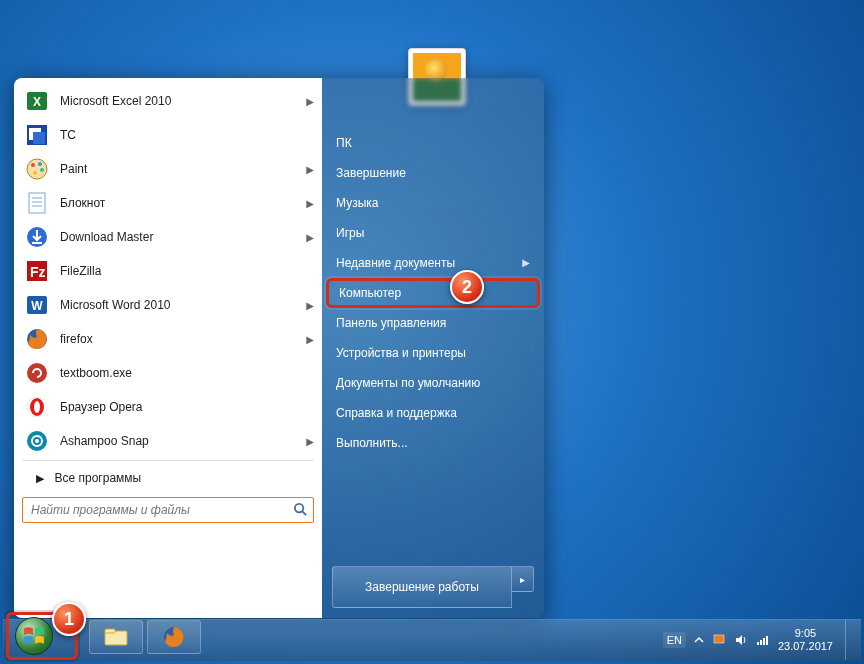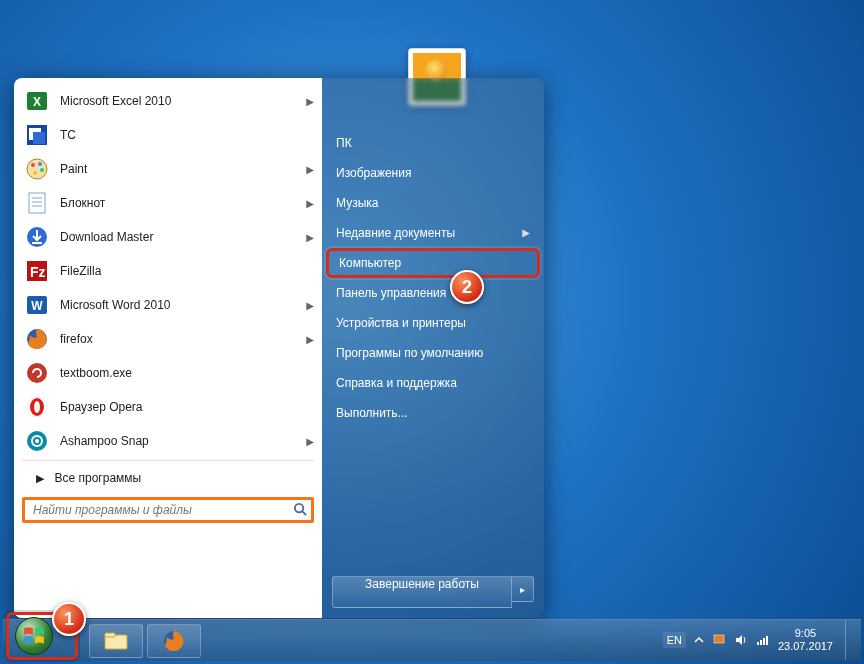--- a/index.html
+++ b/index.html
@@ -1,21 +1,21 @@
 <!DOCTYPE html>
 <html><head>
 <meta charset="utf-8">
 <style>
   * { box-sizing: border-box; margin: 0; padding: 0; }
   html, body { width: 864px; height: 664px; overflow: hidden; font-family: "Segoe UI", Tahoma, sans-serif; }
   body { background: radial-gradient(circle at 40% 45%, #4fa3e8 0%, #1f72c5 45%, #0b4d92 100%); position: relative; }
   
   .marker { position: absolute; width: 34px; height: 34px; border-radius: 50%; background: radial-gradient(circle at 35% 30%, #ff935e, #d42a12 70%); border: 2px solid #fff; box-shadow: 0 2px 6px rgba(0,0,0,0.5); color: #fff; font-weight: bold; font-size: 18px; line-height: 30px; text-align: center; z-index: 900; }
   
-  .taskbar { position: absolute; left: 3px; right: 3px; bottom: 3px; height: 42px; background: linear-gradient(to bottom, rgba(100,140,180,0.55), rgba(50,80,110,0.55)); border-top: 1px solid rgba(255,255,255,0.25); display: flex; align-items: center; padding: 0 4px; }
+  .taskbar { position: absolute; left: 3px; right: 3px; bottom: 3px; height: 42px; background: linear-gradient(to bottom, rgba(100,140,180,0.55), rgba(50,80,110,0.55)); border-top: 1px solid rgba(255,255,255,0.25); display: flex; padding: 0 4px; }
   .start-orb-wrap { position: absolute; left: 3px; bottom: 1px; width: 72px; height: 48px; border: 3px solid #d62c1a; border-radius: 6px; display: flex; align-items: center; justify-content: flex-start; padding-left: 6px; box-shadow: 0 0 0 2px rgba(0,0,0,0.15); }
   .start-orb { width: 38px; height: 38px; border-radius: 50%; background: radial-gradient(circle at 35% 30%, #bfe8c1, #2f7a33 60%, #1c4e1f); border: 1px solid #0c3a10; position: relative; overflow: hidden; }
   .start-orb svg { position: absolute; top: 50%; left: 50%; transform: translate(-50%,-50%); }
   .task-btn { width: 54px; height: 34px; margin-left: 4px; border: 1px solid rgba(255,255,255,0.25); border-radius: 3px; background: linear-gradient(to bottom, rgba(255,255,255,0.18), rgba(255,255,255,0.05)); display: flex; align-items: center; justify-content: center; }
   .task-btn.first { margin-left: 82px; }
   .tray { position: absolute; right: 6px; bottom: 0; height: 42px; display: flex; align-items: center; color: #fff; font-size: 11px; gap: 8px; }
   .tray .lang { background: rgba(255,255,255,0.1); padding: 2px 4px; border-radius: 2px; }
   .tray .clock { text-align: center; line-height: 1.2; }
   .tray .show-desktop { width: 10px; height: 40px; border-left: 1px solid rgba(255,255,255,0.3); margin-left: 4px; }
   .tray svg { display: block; }
@@ -23,29 +23,29 @@
   .start-menu { position: absolute; left: 14px; bottom: 46px; width: 530px; height: 540px; background: rgba(230,238,246,0.05); border-radius: 8px; box-shadow: 0 4px 24px rgba(0,0,0,0.5); display: flex; overflow: visible; }
   .sm-left { width: 308px; background: #fff; border-top-left-radius: 8px; border-bottom-left-radius: 8px; display: flex; flex-direction: column; padding: 6px 2px 4px 2px; }
   .sm-right { flex: 1; background: linear-gradient(to bottom, rgba(60,90,120,0.35), rgba(30,55,80,0.35)); backdrop-filter: blur(2px); border-top-right-radius: 8px; border-bottom-right-radius: 8px; padding: 50px 4px 4px 4px; display: flex; flex-direction: column; }
   
   .prog-item { height: 34px; display: flex; align-items: center; padding: 0 6px 0 8px; color: #222; font-size: 12px; position: relative; cursor: default; }
   .prog-item .icon-slot { width: 26px; height: 26px; margin-right: 10px; display: flex; align-items: center; justify-content: center; }
   .prog-item .arrow { margin-left: auto; color: #666; font-size: 10px; }
   .divider { height: 1px; background: #e0e0e0; margin: 2px 6px; }
   .all-programs { height: 30px; display: flex; align-items: center; padding-left: 20px; font-size: 12px; color: #222; }
   .search-wrap { margin: 4px 6px 2px 6px; position: relative; }
-  .search-box { width: 100%; height: 26px; border: 3px solid #f97316; border-radius: 2px; padding: 0 28px 0 8px; font-size: 12px; font-style: italic; color: #777; background: #fff; }
+  .search-box { width: 100%; height: 26px; border: 1px solid #f97316; border-radius: 2px; padding: 0 28px 0 8px; font-size: 12px; font-style: italic; color: #777; background: #fff; }
   .search-icon { position: absolute; right: 6px; top: 5px; color: #4a6d9a; }
   
   .sys-item { height: 30px; line-height: 30px; padding: 0 10px; color: #fff; font-size: 12px; display: flex; align-items: center; cursor: default; position: relative; }
   .sys-item .arrow { margin-left: auto; font-size: 10px; color: #dde; }
   .sys-item.highlighted-box { border: 3px solid #d62c1a; border-radius: 6px; box-shadow: 0 0 0 2px rgba(255,255,255,0.1); font-weight: normal; text-align: right; }
   .sys-spacer { flex: 1; }
   .shutdown-wrap { display: flex; margin: 4px 6px 6px 6px; }
-  .shutdown-btn { flex: 1; height: 32px; background: linear-gradient(to bottom, rgba(255,255,255,0.22), rgba(255,255,255,0.05)); border: 1px solid rgba(255,255,255,0.3); border-radius: 3px 0 0 3px; color: #fff; font-size: 12px; display: flex; justify-content: center; }
+  .shutdown-btn { flex: 1; height: 42px; background: linear-gradient(to bottom, rgba(255,255,255,0.22), rgba(255,255,255,0.05)); border: 1px solid rgba(255,255,255,0.3); border-radius: 3px 0 0 3px; color: #fff; font-size: 12px; display: flex; align-items: center; justify-content: center; }
   .shutdown-arrow { width: 22px; height: 26px; background: linear-gradient(to bottom, rgba(255,255,255,0.22), rgba(255,255,255,0.05)); border: 1px solid rgba(255,255,255,0.3); border-left: none; border-radius: 0 3px 3px 0; color: #fff; display:flex; align-items:center; justify-content:center; font-size:10px; }
   
   .user-pic { position: absolute; top: -30px; right: 78px; width: 58px; height: 58px; background: #fff; border: 1px solid rgba(0,0,0,0.15); border-radius: 4px; padding: 4px; box-shadow: 0 2px 8px rgba(0,0,0,0.3); }
   .user-pic-inner { width: 100%; height: 100%; background: linear-gradient(to bottom, #f7a61b 0%, #f7a61b 55%, #2f7a33 55%, #2f7a33 100%); position: relative; }
   .user-pic-inner::before { content:""; position:absolute; left:12px; top:6px; width:22px; height:22px; background: radial-gradient(circle at 40% 40%, #ffdf60, #e07a10); border-radius:50% 50% 48% 48%; }
 </style>
 </head>
 <body>
 
 <div class="start-menu">
@@ -185,40 +185,43 @@
       </span>
     </div>
   </div>
 
   <div class="sm-right" id="sys-list">
 
     <div class="sys-item">
         <span>ПК</span>
       </div>
       <div class="sys-item">
-        <span>Изображения</span>
+        <span>Завершение</span>
       </div>
       <div class="sys-item">
         <span>Музыка</span>
+      </div>
+      <div class="sys-item">
+        <span>Игры</span>
       </div>
       <div class="sys-item">
         <span>Недавние документы</span>
         <span class="arrow">▶</span>
       </div>
       <div class="sys-item highlighted-box">
         <span>Компьютер</span>
       </div>
       <div class="sys-item">
         <span>Панель управления</span>
       </div>
       <div class="sys-item">
         <span>Устройства и принтеры</span>
       </div>
       <div class="sys-item">
-        <span>Программы по умолчанию</span>
+        <span>Документы по умолчанию</span>
       </div>
       <div class="sys-item">
         <span>Справка и поддержка</span>
       </div>
       <div class="sys-item">
         <span>Выполнить...</span>
       </div>
       <div class="sys-spacer" id="sys-spacer"></div>
     <div class="shutdown-wrap" id="shutdown-slot">
       <div class="shutdown-btn">

